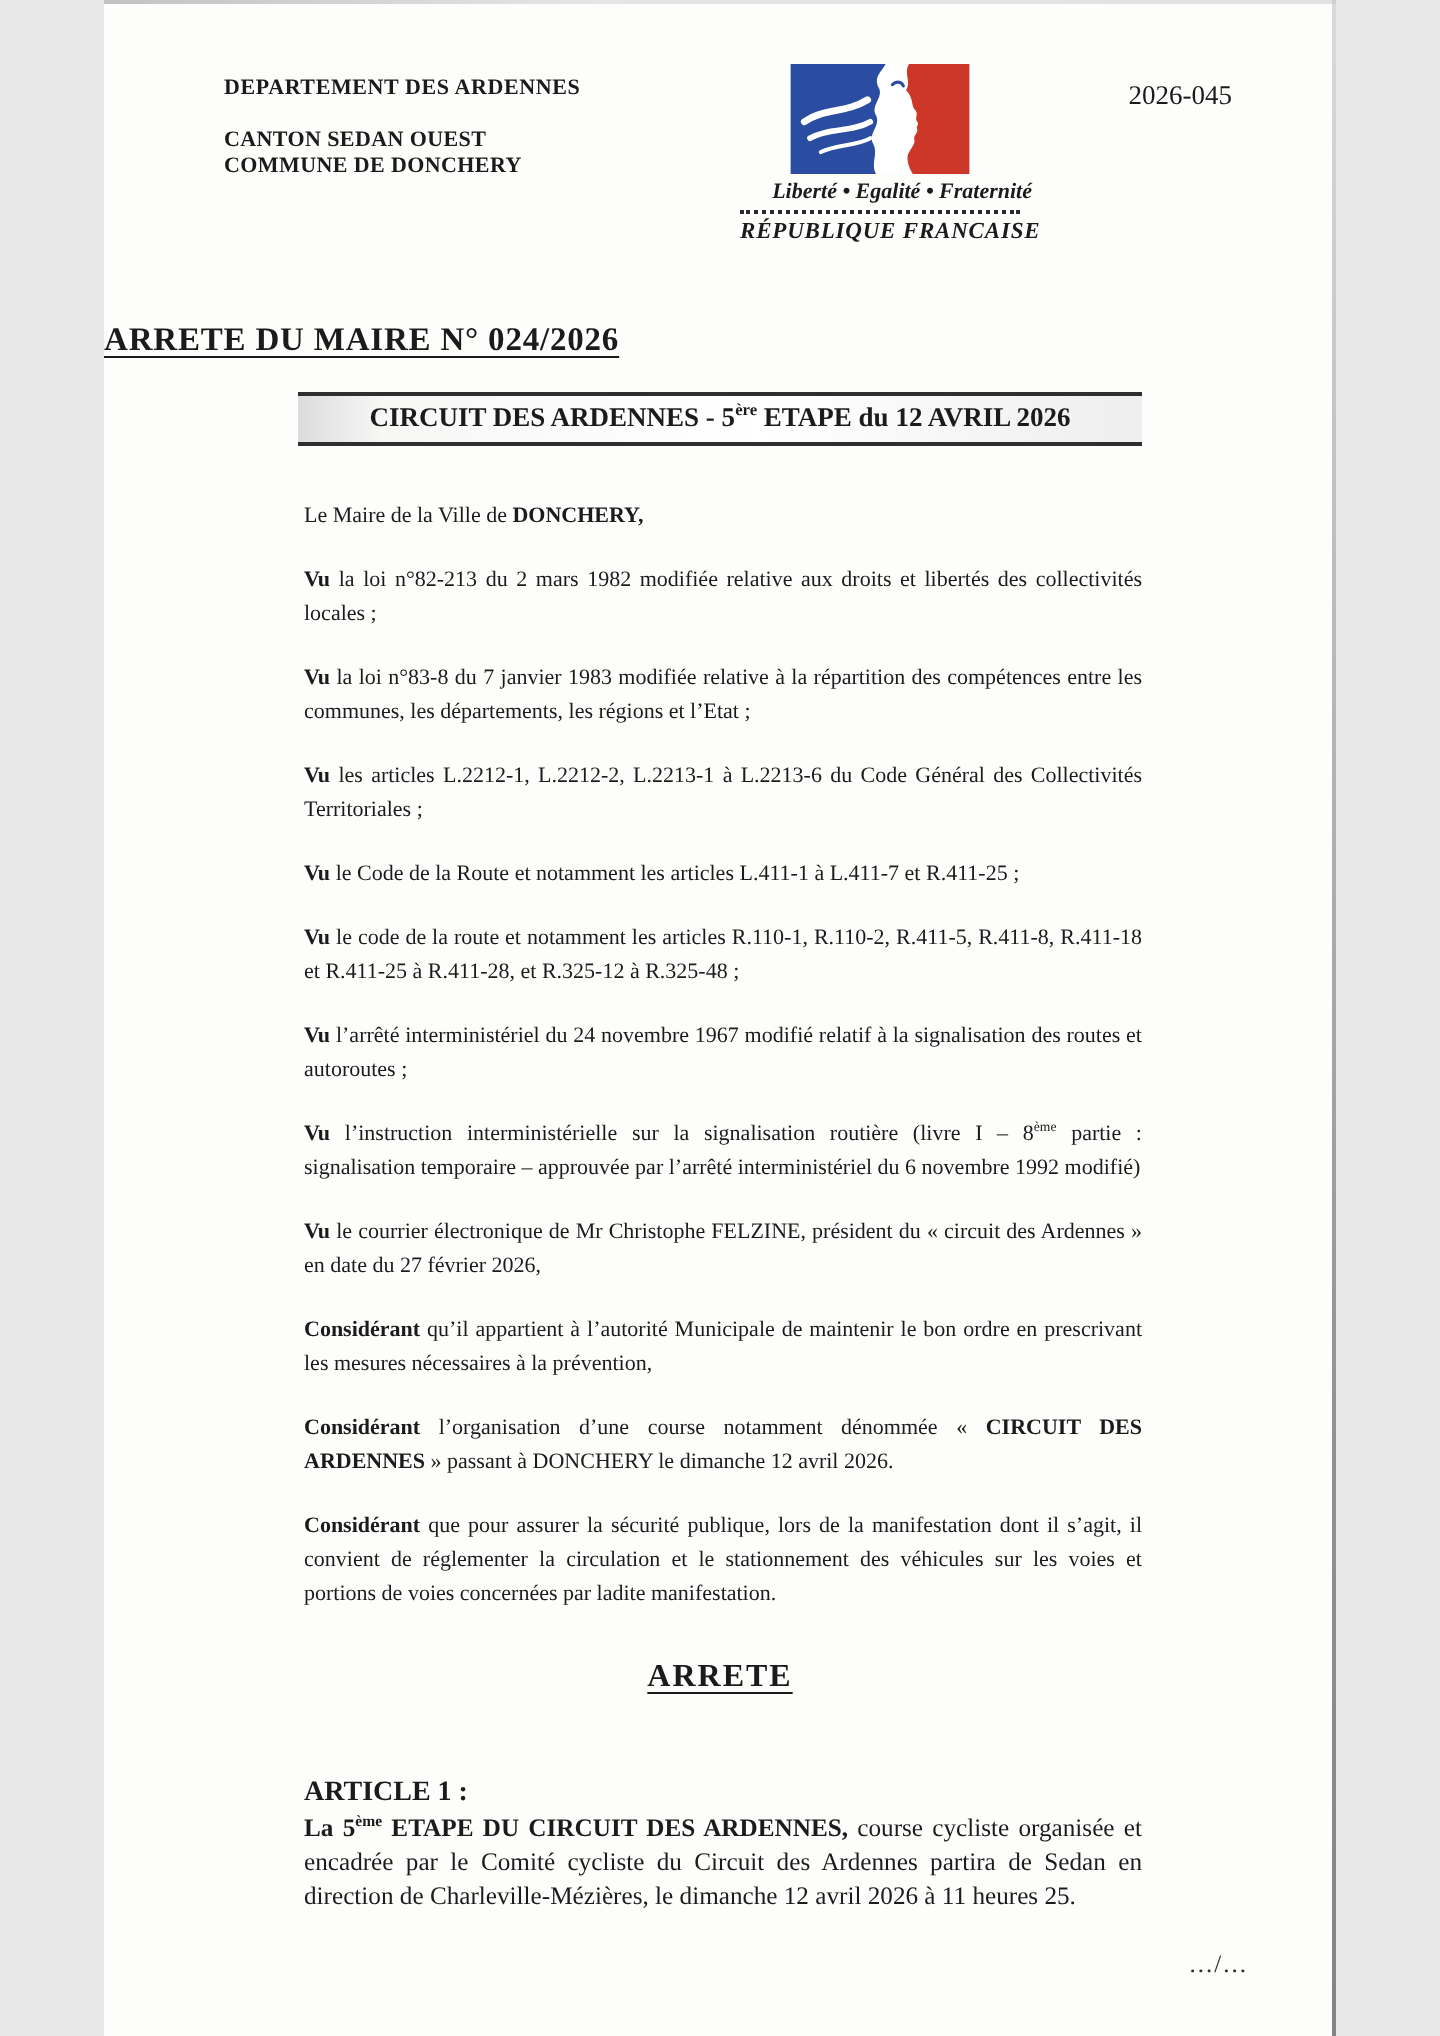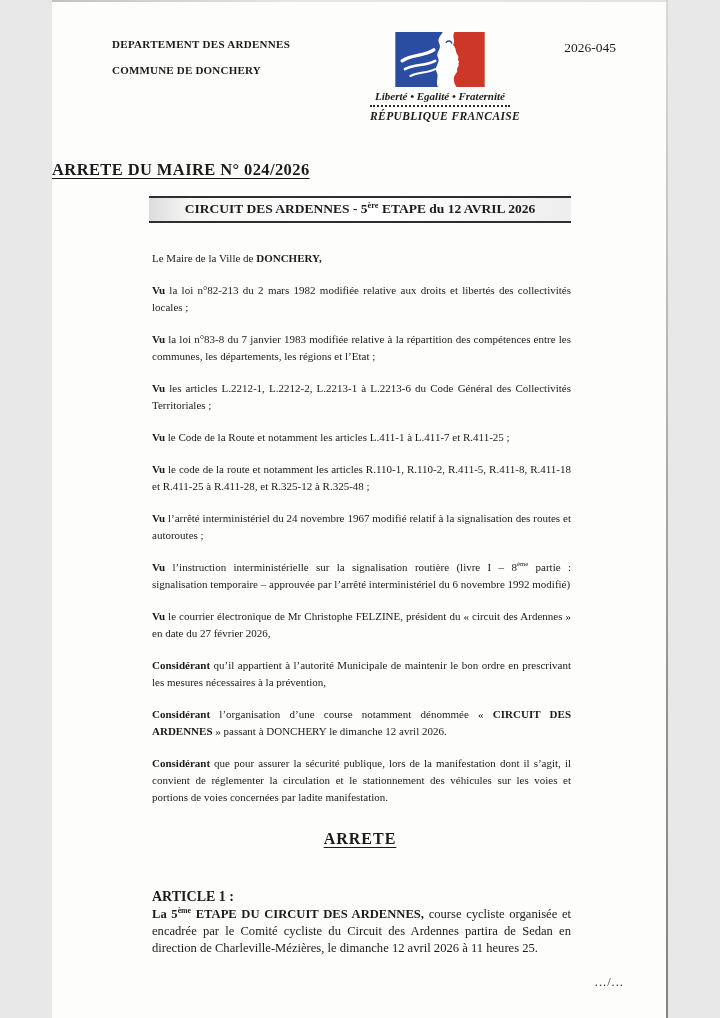--- a/index.html
+++ b/index.html
@@ -26,21 +26,21 @@
     opacity: .55;
   }
 
   .header-row { display: flex; align-items: flex-start; padding-top: 38px; }
   .header-left { margin-left: 60px; width: 252px; font-weight: bold; }
   .dept { font-size: 11px; letter-spacing: .3px; }
   .canton-block { margin-top: 14px; font-size: 11px; line-height: 13px; letter-spacing: .2px; }
 
   .logo-block { width: 152px; text-align: center; }
   .logo-art { display: block; margin: -6px auto 0; }
-  .motto { font-size: 11px; font-weight: bold; font-style: italic; margin-top: 3px; white-space: nowrap; }
+  .motto { font-size: 11px; font-weight: bold; font-style: italic; margin-top: 3px; white-space: nowrap; text-align: right; }
   .republic { font-size: 11.5px; font-weight: bold; font-style: italic; letter-spacing: .4px;
               border-top: 2px dotted #2a2a2a; margin: 3px 6px 0; padding-top: 3px; white-space: nowrap; }
 
   .doc-ref { margin-left: auto; margin-right: 52px; font-size: 13.5px; padding-top: 2px; text-align: right; }
 
   .title { text-align: left; margin-top: 38px; font-size: 16.5px; font-weight: bold; letter-spacing: .4px; }
   .u { text-decoration: underline; text-underline-offset: 3px; }
 
   .banner {
     margin: 16px 97px 0 97px;
@@ -66,20 +66,21 @@
 </style>
 </head>
 <body>
 
 <div class="page">
 
   <div class="header-row">
     <div class="header-left">
       <div class="dept">DEPARTEMENT DES ARDENNES</div>
       <div class="canton-block">
+        <div>CANTON SEDAN OUEST</div>
         <div>COMMUNE DE DONCHERY</div>
       </div>
     </div>
 
     <div class="logo-block">
       <svg class="logo-art" width="96" height="55" viewBox="0 0 130 80" aria-hidden="true">
         <rect x="0" y="0" width="71" height="80" fill="#2b4da1"></rect>
         <rect x="71" y="0" width="59" height="80" fill="#cd3728"></rect>
         <path fill="#ffffff" d="M69,0 L86,0 C82,7 88,13 84,19 C90,25 87,30 91,34 C93,37 90,39 92,42 C94,44 91,45 92,47 C93,50 89,52 90,55 C91,59 85,63 85,68 C85,73 87,77 89,80 L62,80 C58,72 64,65 60,58 C56,50 66,45 62,37 C58,30 68,24 64,17 C60,9 67,5 69,0 Z"></path>
         <path d="M10,42 C24,32 40,36 56,26" stroke="#ffffff" stroke-width="5" fill="none" stroke-linecap="round"></path>

